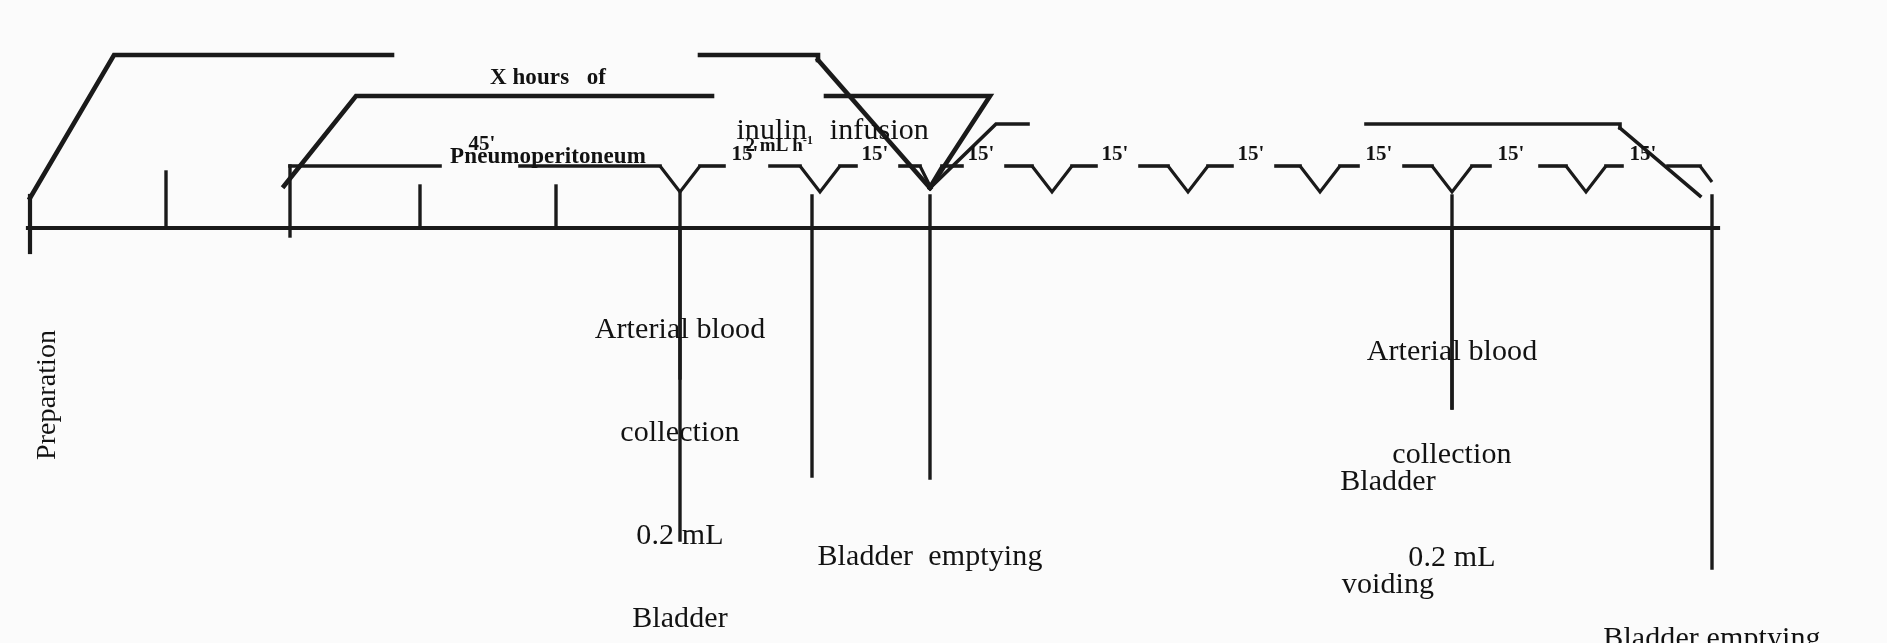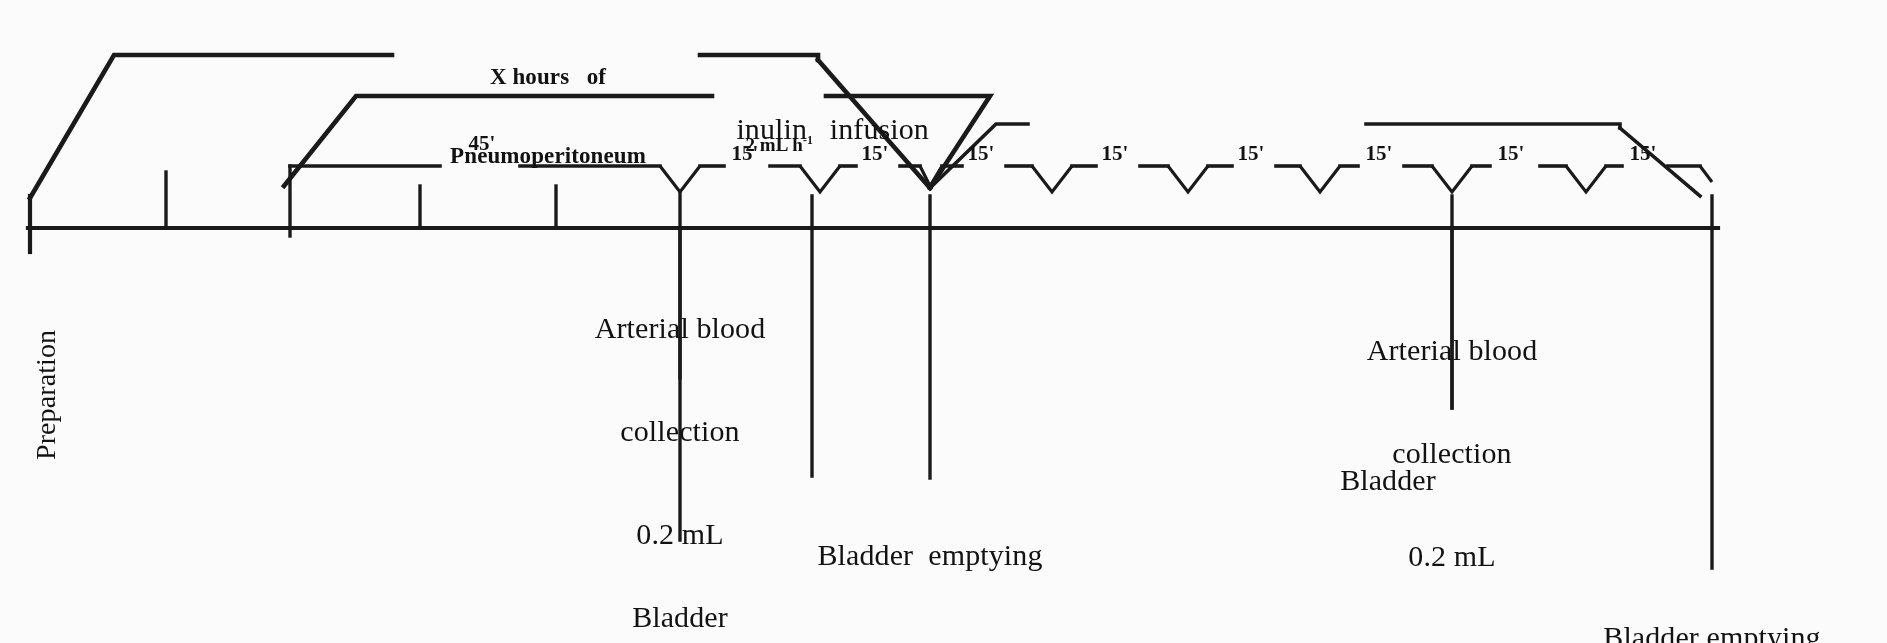--- a/index.html
+++ b/index.html
@@ -198,20 +198,21 @@
   </div>
 
   <div class="lbl lbl-main" style="left:1452px; top:265px; width:258px; transform:translateX(-50%);">
     <div>Arterial blood</div>
     <div>collection</div>
     <div>0.2 mL</div>
   </div>
 
   <div class="lbl lbl-main" style="left:1388px; top:395px; width:210px; transform:translateX(-50%); text-align:center;">
     <div>Bladder</div>
+    <div>voiding</div>
   </div>
 
   <div class="lbl lbl-main" style="left:1712px; top:552px; width:360px; transform:translateX(-50%);">
     <div>Bladder emptying</div>
     
   </div>
 
 </div>
 
 </body></html>

